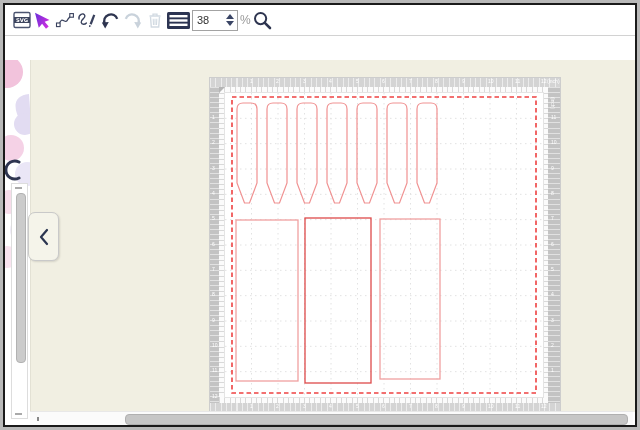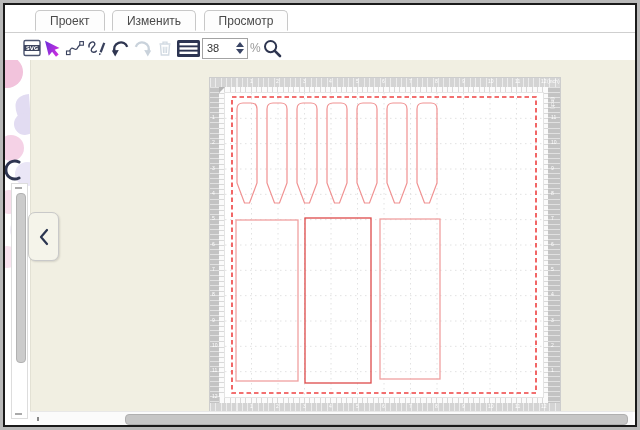--- a/index.html
+++ b/index.html
@@ -4,21 +4,21 @@
 <style>
   html,body{margin:0;padding:0;}
   body{width:640px;height:430px;position:relative;font-family:"Liberation Sans","DejaVu Sans",sans-serif;background:#b9b9b9;overflow:hidden;}
   .app{position:absolute;left:3px;top:3px;right:3px;bottom:3px;border:2px solid #1a1a1a;background:#fff;overflow:hidden;}
 
   
   .tabbar{height:23px;padding:4px 0 0 30px;border-bottom:1px solid #cfcfcf;background:#fff;box-sizing:content-box;}
   .tab{display:inline-block;font-size:12px;color:#4a4a4a;background:#fdfdfd;border:1px solid #c8c8c8;border-bottom:1px solid #fdfdfd;border-radius:5px 5px 0 0;padding:3px 14px 2px 14px;margin-right:3px;position:relative;top:1px;cursor:default;}
 
   
-  .toolbar{height:30px;display:flex;align-items:center;gap:1px;padding-left:17px;border-bottom:1px solid #d2d2d2;background:#fff;}
+  .toolbar{height:30px;display:flex;align-items:center;gap:1px;padding-left:7px;border-bottom:1px solid #d2d2d2;background:#fff;}
   .tbtn{display:flex;align-items:center;justify-content:center;height:24px;}
   .spinbox{display:flex;align-items:center;border:1px solid #a3a3a3;height:19px;background:#fff;padding-left:4px;}
   .spinbox input{width:26px;border:none;outline:none;font-size:11px;color:#333;font-family:"Liberation Sans",sans-serif;padding:0;}
   .spin-btns{display:flex;flex-direction:column;justify-content:center;gap:2px;width:14px;align-items:center;}
   .tri-up{width:0;height:0;border-left:4px solid transparent;border-right:4px solid transparent;border-bottom:5px solid #3a4565;}
   .tri-down{width:0;height:0;border-left:4px solid transparent;border-right:4px solid transparent;border-top:5px solid #3a4565;}
   .pct{font-size:12px;color:#999;margin-left:1px;}
 
   
   .main{position:absolute;top:55px;left:0;right:0;bottom:0;background:#fff;overflow:hidden;}
@@ -50,25 +50,20 @@
   .page{position:absolute;left:15px;top:15px;width:318px;height:304px;background:#fff;outline:1px solid #e4e4e4;}
   .rnum{position:absolute;color:#fff;font-size:7px;line-height:7px;transform:scale(.72);transform-origin:left top;white-space:nowrap;}
   .unit{color:rgba(255,255,255,.95);}
   .vert{writing-mode:vertical-rl;transform:scale(.68);line-height:6px;}
 </style>
 </head>
 <body>
 
 <div class="app">
 
-  <div class="tabbar">
-    <span class="tab">Проект</span>
-    <span class="tab">Изменить</span>
-    <span class="tab">Просмотр</span>
-  </div>
 
   <div class="toolbar">
     <div class="tbtn">
       <svg width="20" height="20" viewBox="0 0 20 20">
         <rect x="2" y="2.5" width="16" height="15" rx="1.5" fill="#fff" stroke="#4b5470" stroke-width="1.4"></rect>
         <rect x="2" y="7" width="16" height="6" fill="#3c445e"></rect>
         <text x="10" y="11.8" font-size="5.2" font-weight="bold" fill="#fff" text-anchor="middle" font-family="DejaVu Sans, sans-serif">SVG</text>
       </svg>
     </div>
     <div class="tbtn">

